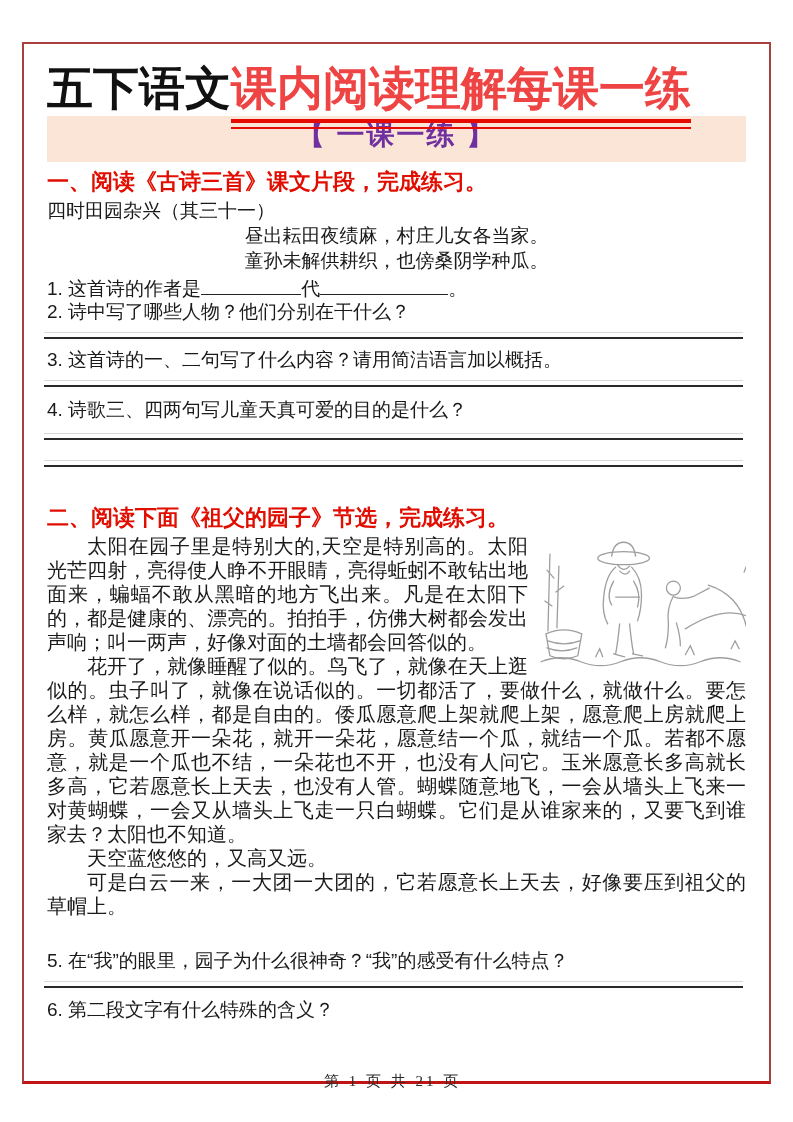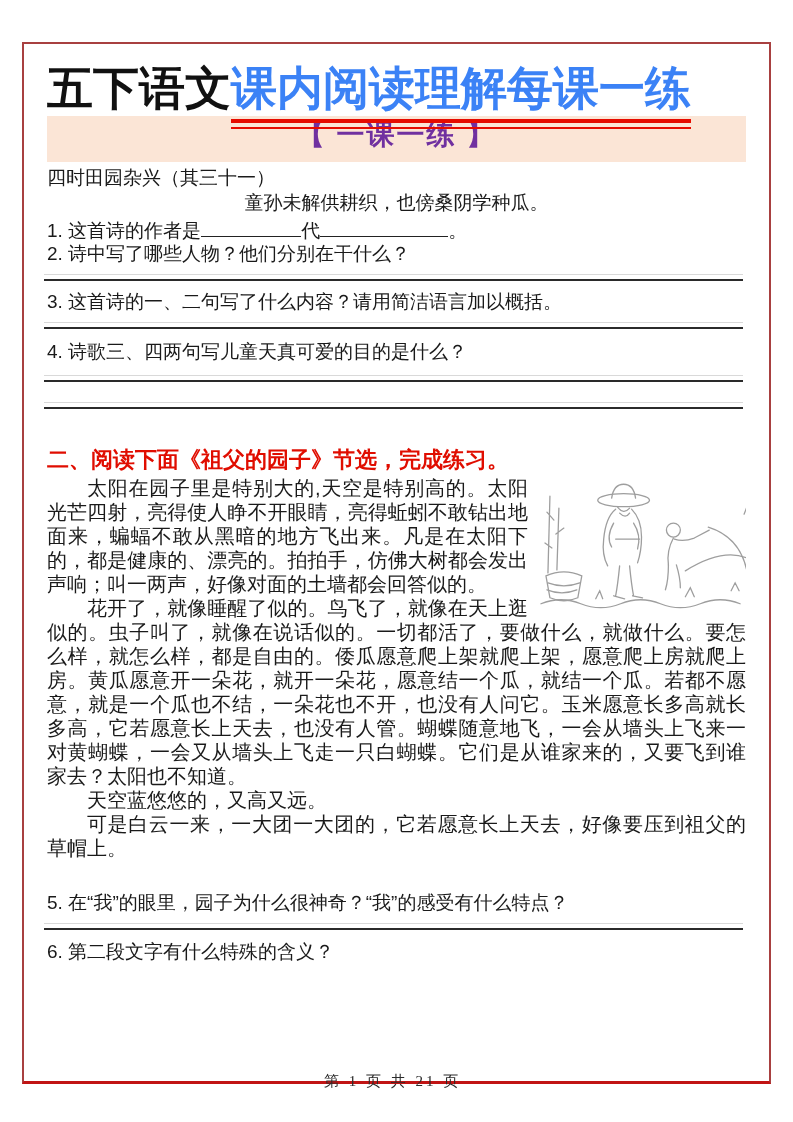--- a/index.html
+++ b/index.html
@@ -14,21 +14,21 @@
     box-sizing:border-box;background:#fff;
   }
   .content{position:relative;height:100%;padding:0 23px;box-sizing:border-box;}
 
   
   .title{
     margin:16px 0 0 0;font-size:46px;font-weight:900;line-height:56px;
     letter-spacing:0px;white-space:nowrap;text-align:left;
   }
   .t-black{color:#111111;}
-  .t-red{color:#3b82f6;position:relative;display:inline-block;}
+  .t-red{color:#ef4444;position:relative;display:inline-block;}
   .t-red::after{
     content:"";position:absolute;left:0;right:0;bottom:-7px;height:4px;background:#e60b00;
   }
   .t-red::before{
     content:"";position:absolute;left:0;right:0;bottom:-13px;height:2px;background:#e60b00;
   }
 
   
   .banner{
     height:46px;background:#fbe5d6;
@@ -94,22 +94,24 @@
 
 <div class="frame">
   <div class="content">
 
     <h1 class="title"><span class="t-black">五下语文</span><span class="t-red">课内阅读理解每课一练</span></h1>
 
     <div class="banner">
       <span>【 一课一练 】</span>
     </div>
 
+    <div class="sec-heading">一、阅读《古诗三首》课文片段，完成练习。</div>
 
     <div class="poem-title">四时田园杂兴（其三十一）</div>
+    <div class="poem-line">昼出耘田夜绩麻，村庄儿女各当家。</div>
     <div class="poem-line">童孙未解供耕织，也傍桑阴学种瓜。</div>
 
     <div class="question q1"><span>1. 这首诗的作者是</span><span class="blank blank1"></span><span>代</span><span class="blank blank2"></span><span>。</span></div>
 
     <div class="question">2. 诗中写了哪些人物？他们分别在干什么？</div>
     <div class="answer-line al1"></div>
 
     <div class="question qgap">3. 这首诗的一、二句写了什么内容？请用简洁语言加以概括。</div>
     <div class="answer-line al2"></div>
 

